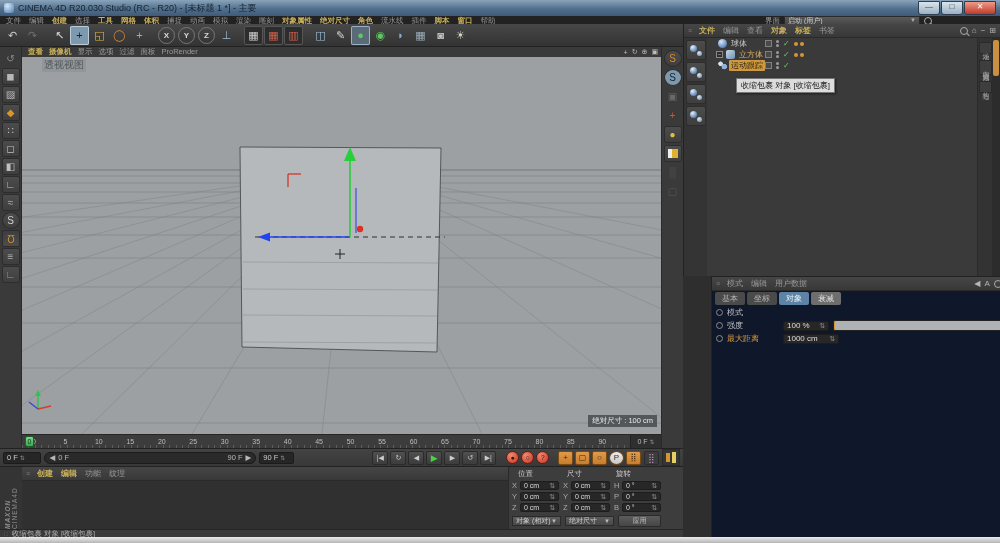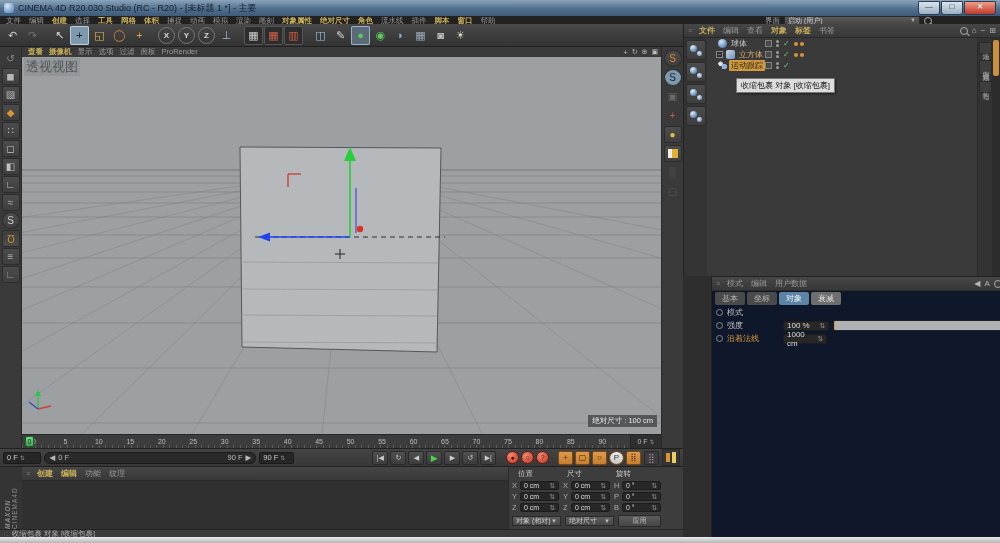--- a/index.html
+++ b/index.html
@@ -51,21 +51,21 @@
   #midpal{left:661px;top:47px;width:22px;height:401px;background:#3a3a3a;border-left:1px solid #2a2a2a;
     display:flex;flex-direction:column;align-items:center;padding-top:3px;gap:2px;box-sizing:border-box;}
   
   #viewport{left:22px;top:47px;width:639px;height:387px;background:#9da0a2;}
   #vpmenu{position:absolute;left:0;top:0;width:639px;height:10px;background:#3a3a3a;display:flex;align-items:center;
     padding:0 3px;box-sizing:border-box;font-size:7.5px;}
   .vmi{padding:0 3px;color:#9a9a9a;}
   .vmi.hl{color:#c9b05a;font-weight:bold;}
   #vpnav{margin-left:auto;display:flex;gap:4px;align-items:center;}
   .nico{color:#bdbdbd;font-size:7px;}
-  #vplabel{position:absolute;left:2px;top:11px;font-size:13px;color:#50585c;padding:0 2px;background:rgba(0,0,0,0.06);}
+  #vplabel{position:absolute;left:20px;top:11px;font-size:10px;color:#50585c;padding:0 2px;background:rgba(0,0,0,0.06);}
   #vpscene{position:absolute;left:0;top:10px;}
   #gridinfo{position:absolute;right:4px;bottom:7px;font-size:7.5px;color:#e6e9eb;background:rgba(70,75,78,.85);padding:1px 4px;}
   
   #om{left:683px;top:24px;width:317px;height:252px;background:#3a3a3a;border-left:1px solid #222;box-sizing:border-box;}
   .pmenu{height:13px;display:flex;align-items:center;background:linear-gradient(#464646,#383838);
     border-bottom:1px solid #2a2a2a;padding:0 4px;font-size:8px;gap:0;}
   .pmenu .grip{color:#777;margin-right:3px;font-size:7px;}
   .pmi{padding:0 4px;color:#9a9a9a;}
   .pmi.hl{color:#c9b05a;font-weight:bold;}
   .pright{margin-left:auto;display:flex;gap:4px;align-items:center;color:#b5b5b5;font-size:8px;}
@@ -534,22 +534,22 @@
       <span class="acirc"></span>
       <span class="alabel">强度</span>
       <span class="afield numbox">
         <span>100 %</span>
         <span class="stp">⇅</span>
       </span>
       <span class="slider"></span>
     </div>
     <div class="arow">
       <span class="acirc"></span>
-      <span class="alabel mod">沿着法线</span>
-      <span class="afield numbox" style="width:44px">
+      <span class="alabel mod">最大距离</span>
+      <span class="afield numbox" style="width:56px">
         <span>1000 cm</span>
         <span class="stp">⇅</span>
       </span>
     </div>
     <div class="sidestrip" style="top:0">
 
     <span class="sidetab">层</span>
       </div>
     <div class="vscroll" style="top:0">
         <span class="sthumb"></span>

